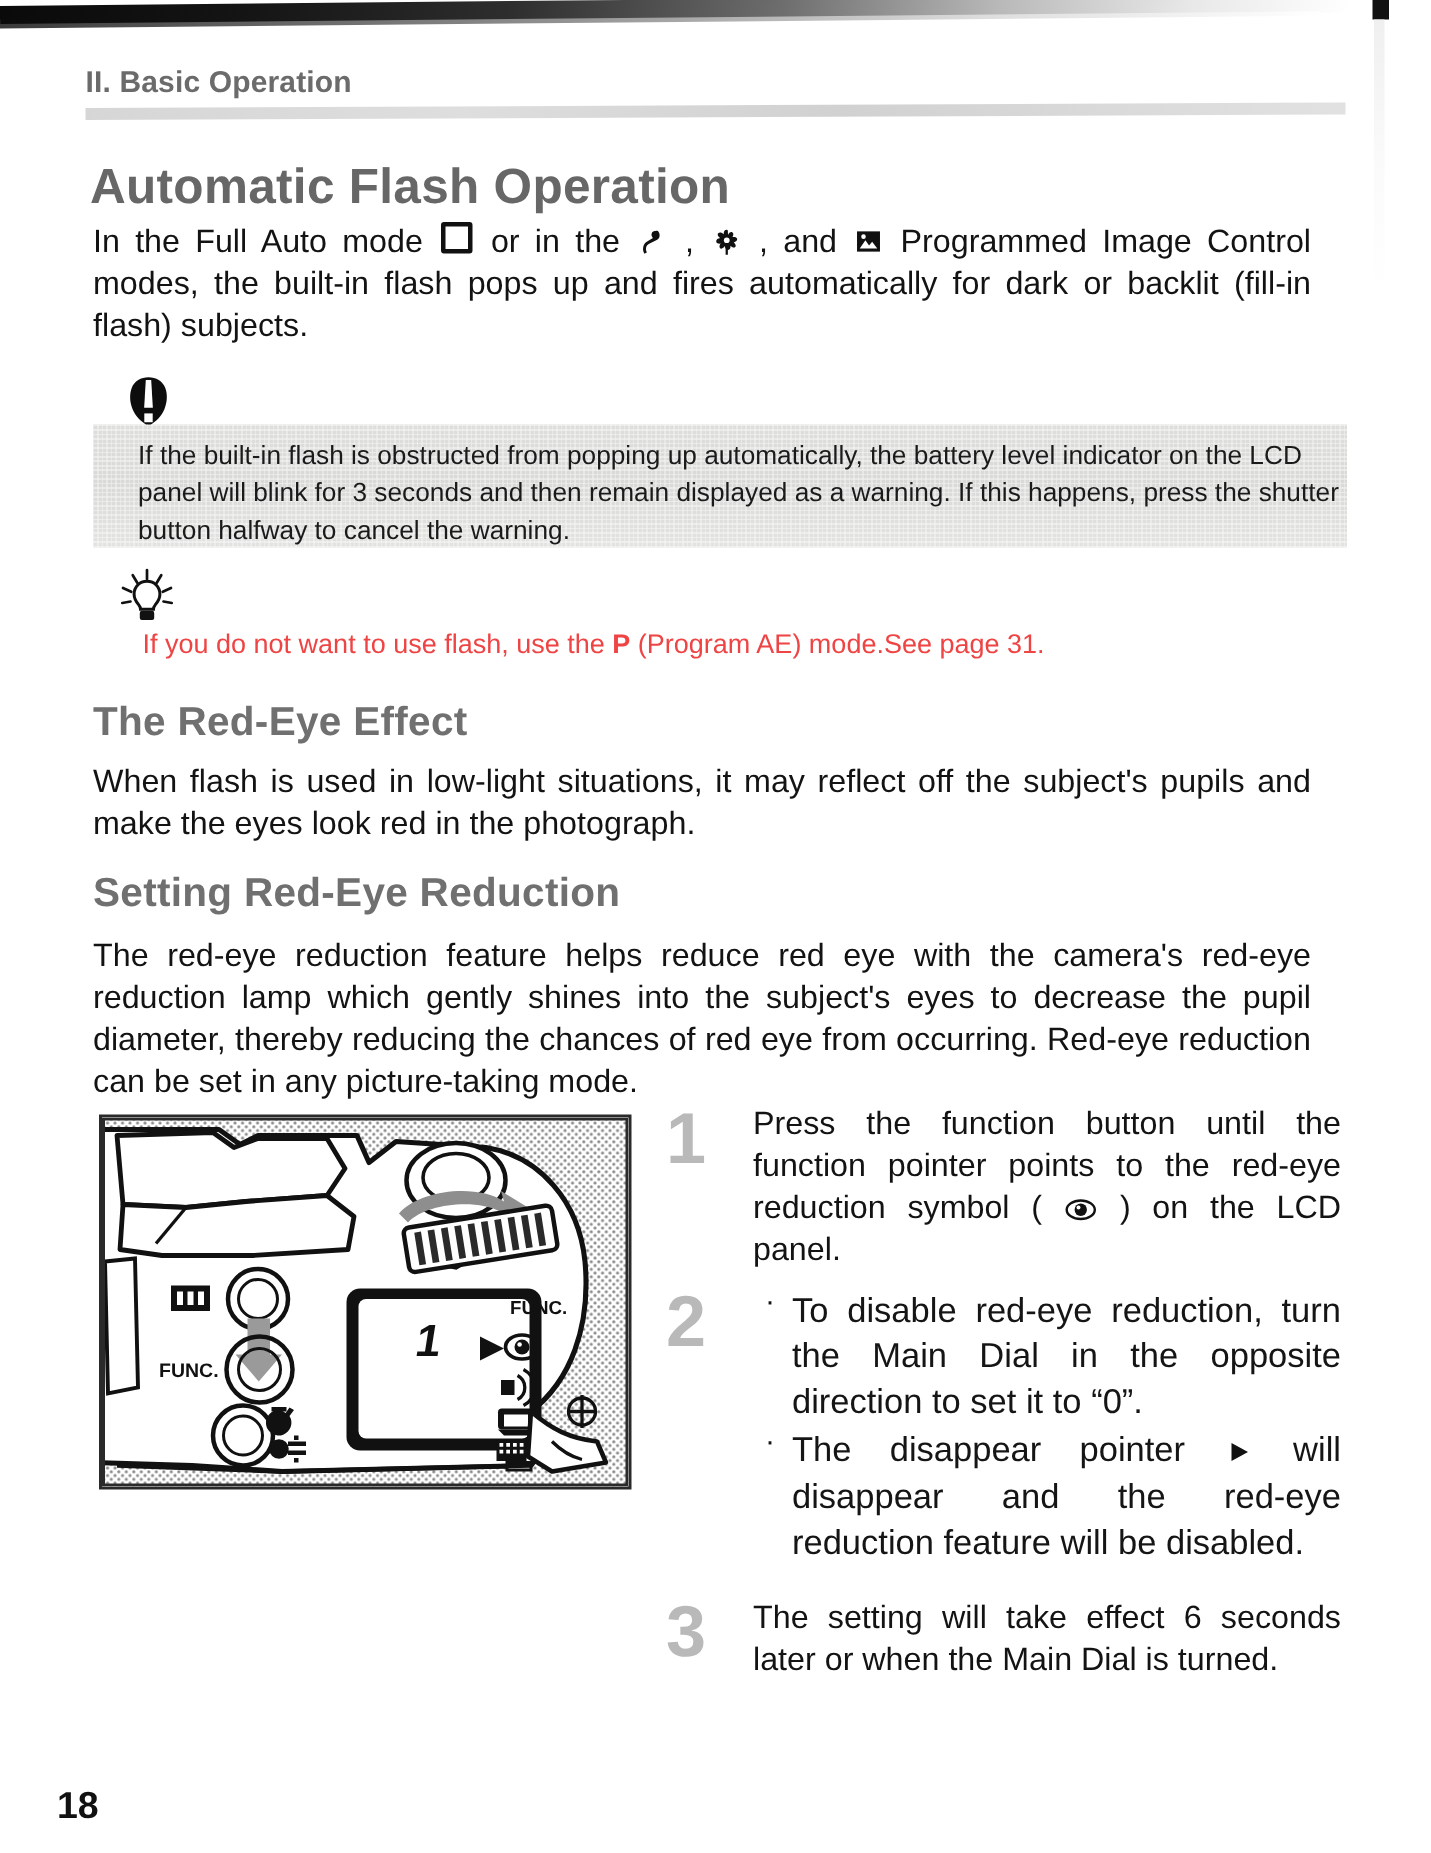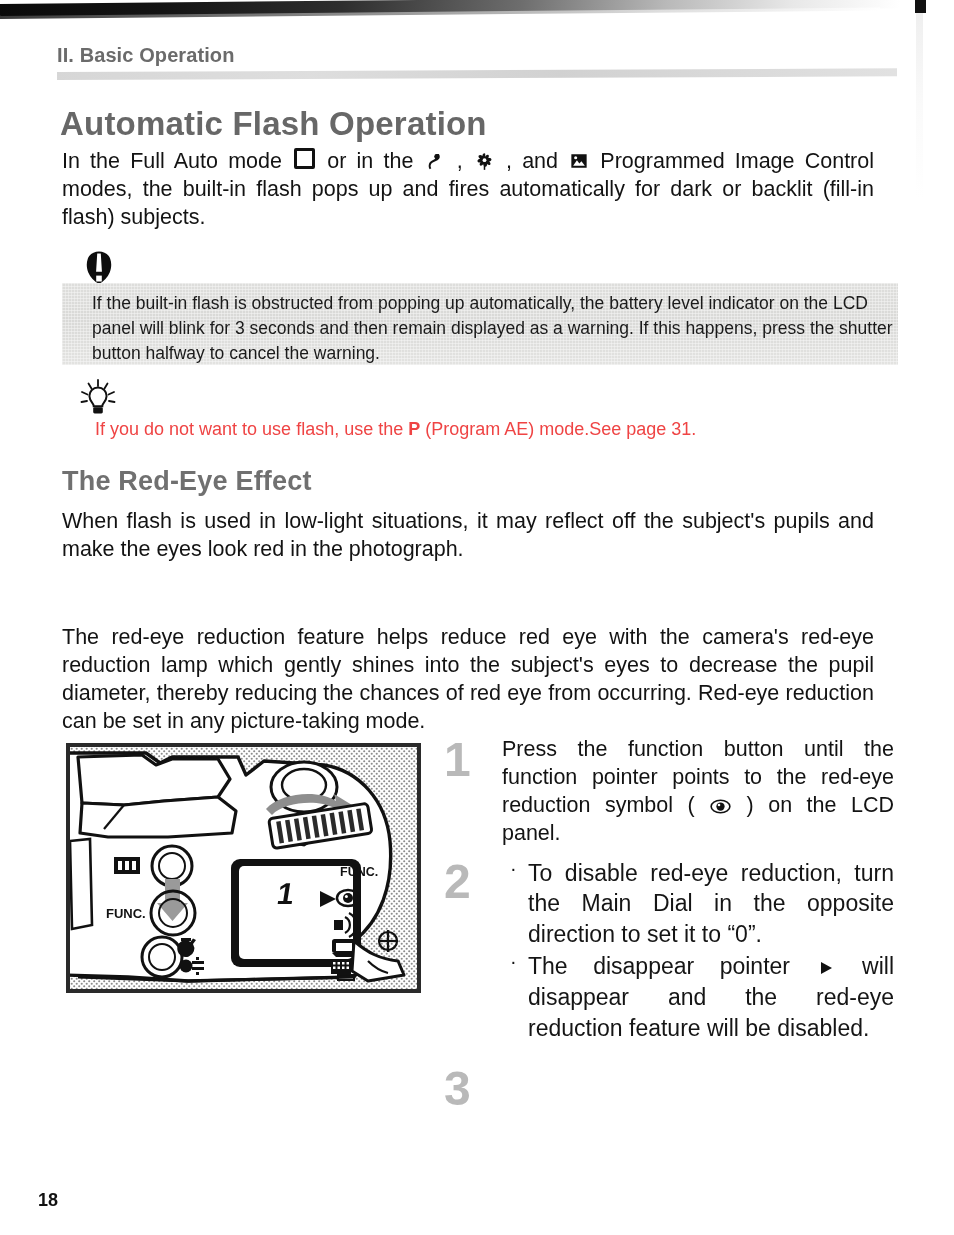--- a/index.html
+++ b/index.html
@@ -131,21 +131,21 @@
   }
   .bullets li:before{
     content:"\00B7";position:absolute;left:8px;top:-3px;
     font-size:20px;color:#151515;
   }
   .step3{margin-top:22px;}
 
   
   .folio{
     position:absolute;left:38px;top:1190px;
-    font-size:18px;font-weight:bold;color:#111;
+    font-size:25px;font-weight:bold;color:#111;
   }
 </style>
 </head>
 <body>
 
 <div class="page">
 
   <div class="scan-edge"></div>
   <div class="scan-edge2"></div>
   <div class="scan-mark"></div>
@@ -191,20 +191,21 @@
       <line x1="38.5" y1="24" x2="33" y2="23"></line>
     </g>
     <path d="M22 9.5c-5 0-8.6 3.8-8.6 8.6 0 3.2 1.7 5.4 3 7 .9 1.1 1.3 1.9 1.3 3.1h8.6c0-1.2.4-2 1.3-3.1 1.3-1.6 3-3.8 3-7 0-4.8-3.6-8.6-8.6-8.6z" fill="none" stroke="#111" stroke-width="2"></path>
     <rect x="17.2" y="29.2" width="9.6" height="6.2" rx="1.4" fill="#111"></rect>
   </svg>
   <div class="tip-text"><span>If you do not want to use flash, use the </span><b>P</b><span> (Program AE) mode.See page 31.</span></div>
 
   <h2 class="sub h-redeye">The Red-Eye Effect</h2>
   <div class="redeye-para body-para">When flash is used in low-light situations, it may reflect off the subject's pupils and make the eyes look red in the photograph.</div>
 
+  <h2 class="sub h-setting">Setting Red-Eye Reduction</h2>
   <div class="setting-para body-para">The red-eye reduction feature helps reduce red eye with the camera's red-eye reduction lamp which gently shines into the subject's eyes to decrease the pupil diameter, thereby reducing the chances of red eye from occurring. Red-eye reduction can be set in any picture-taking mode.</div>
 
   <div class="figure">
     <svg viewBox="0 0 351 246" width="351" height="246">
       <defs>
         <pattern id="stipple" width="5" height="5" patternUnits="userSpaceOnUse">
           <rect width="5" height="5" fill="#ffffff"></rect>
           <circle cx="1.2" cy="1.2" r="1.05" fill="#8c8c8c"></circle>
           <circle cx="3.7" cy="3.7" r="1.05" fill="#8c8c8c"></circle>
         </pattern>
@@ -351,19 +352,20 @@
       <ul class="bullets">
         <li>To disable red-eye reduction, turn the Main Dial in the opposite direction to set it to “0”.</li>
         <li><span>The disappear pointer </span><svg class="ic ic-tri" viewBox="0 0 15 14">
               <path d="M2 1 L13 7 L2 13 Z" fill="#111"></path>
             </svg><span> will disappear and the red-eye reduction feature will be disabled.</span></li>
       </ul>
     </div>
 
     <div class="step step3">
       <div class="step-num">3</div>
+      <div class="step-text">The setting will take effect 6 seconds later or when the Main Dial is turned.</div>
     </div>
 
   </div>
 
   <div class="folio">18</div>
 
 </div>
 
 </body></html>

